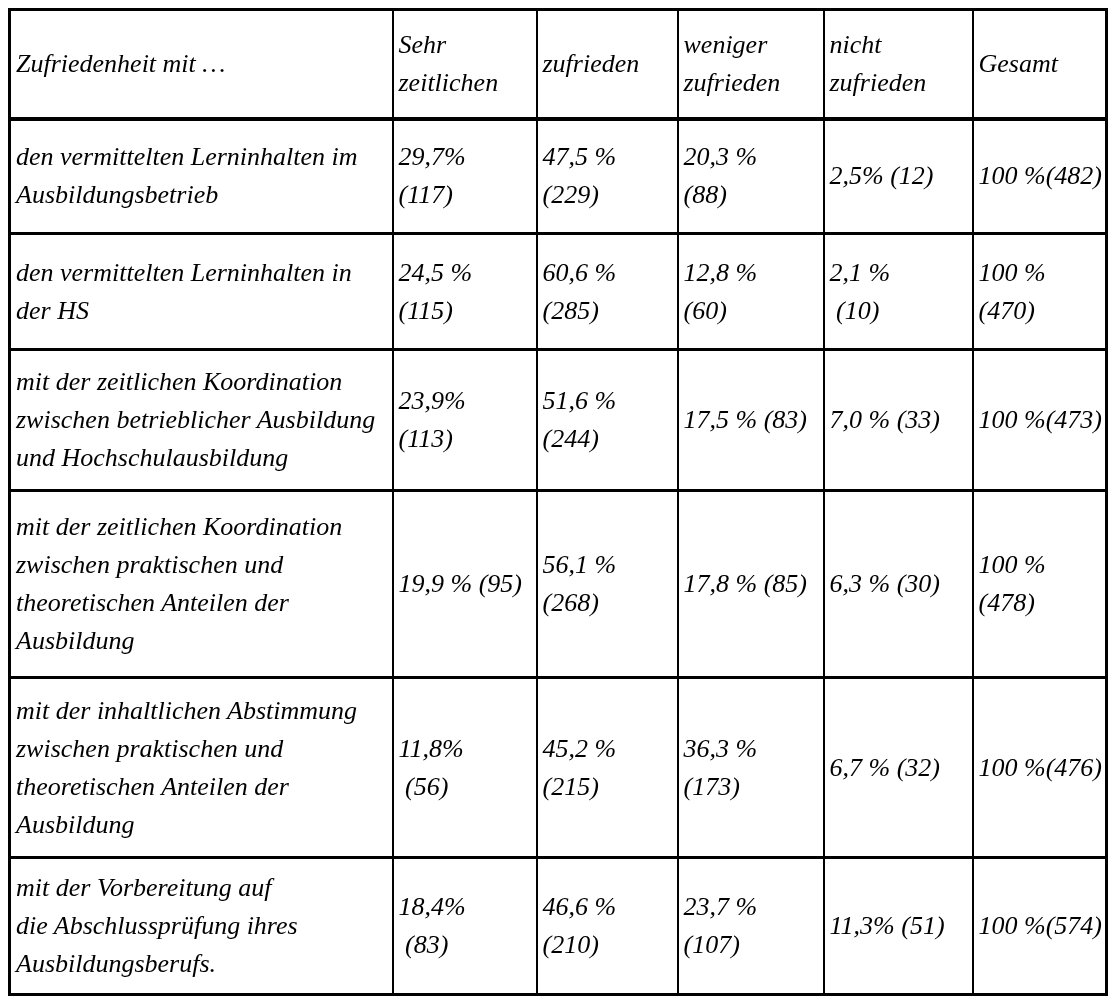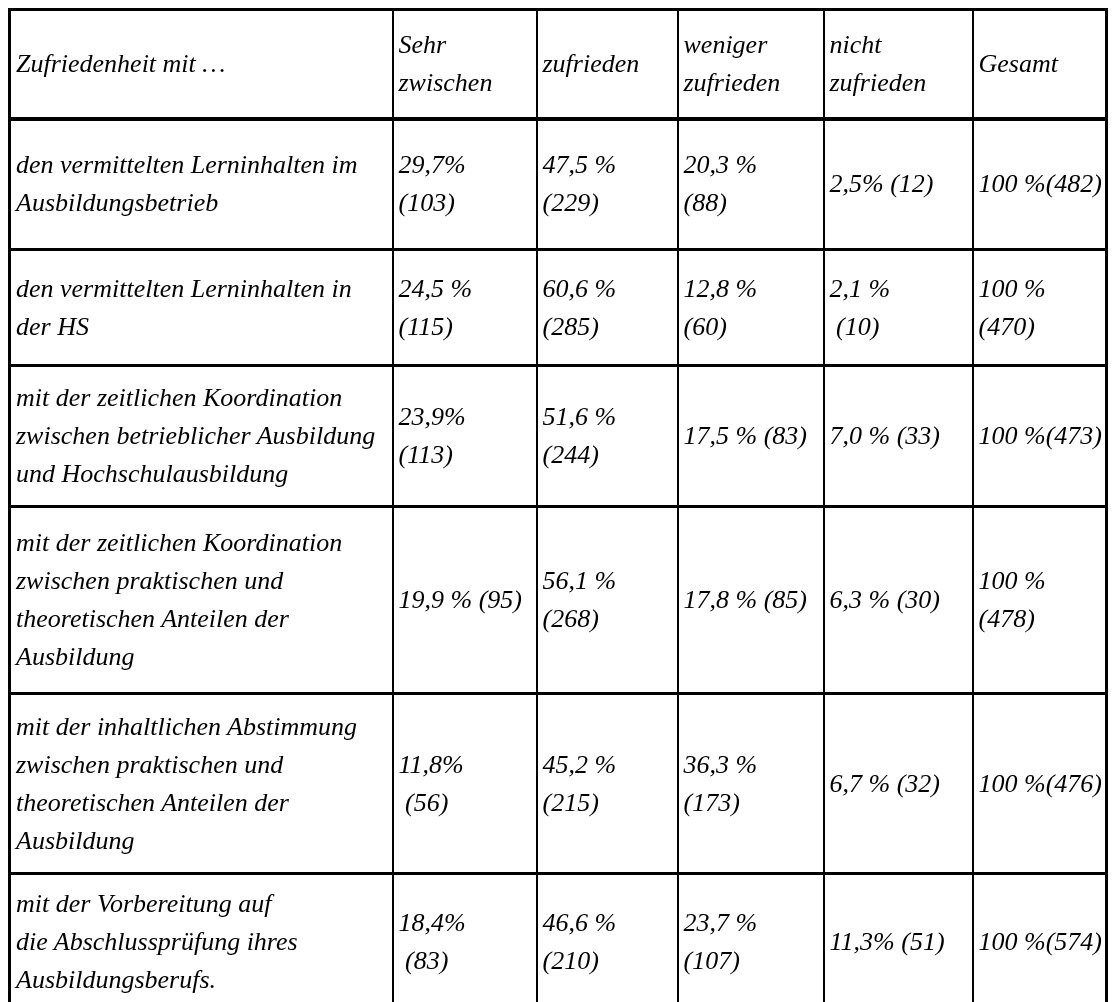--- a/index.html
+++ b/index.html
@@ -48,21 +48,21 @@
     overflow: hidden;
     padding: 0 2px 0 5px;
     border: 2px solid var(--line);
     border-top-width: 3px;
     border-bottom-width: 3px;
     background: var(--bg);
   }
   .sat-table thead th { border-bottom-width: 4px; }
 
   thead tr              { height: 109px; }
-  tbody tr:nth-child(1) { height: 131px; margin-left: 36px; }
+  tbody tr:nth-child(1) { height: 115px; margin-left: 36px; }
   tbody tr:nth-child(2) { height: 116px; }
   tbody tr:nth-child(3) { height: 141px; }
   tbody tr:nth-child(4) { height: 187px; }
   tbody tr:nth-child(5) { height: 180px; margin-left: 24px; }
   tbody tr:nth-child(6) { height: 137px; margin-left: 36px; }
 </style>
 </head>
 <body>
 
 <div class="page">
@@ -72,35 +72,35 @@
       <col class="c-sehr">
       <col class="c-zufr">
       <col class="c-weniger">
       <col class="c-nicht">
       <col class="c-gesamt">
     </colgroup>
     <thead>
       <tr>
         <th>Zufriedenheit mit …</th>
         <th>Sehr
-zwischen</th>
+zeitlichen</th>
         <th>zufrieden</th>
         <th>weniger
 zufrieden</th>
         <th>nicht
 zufrieden</th>
         <th>Gesamt</th>
       </tr>
     </thead>
     <tbody>
       <tr>
         <td>den vermittelten Lerninhalten im
 Ausbildungsbetrieb</td>
         <td>29,7%
-(103)</td>
+(117)</td>
         <td>47,5 %
 (229)</td>
         <td>20,3 %
 (88)</td>
         <td>2,5% (12)</td>
         <td>100 %(482)</td>
       </tr>
       <tr>
         <td>den vermittelten Lerninhalten in
 der HS</td>

